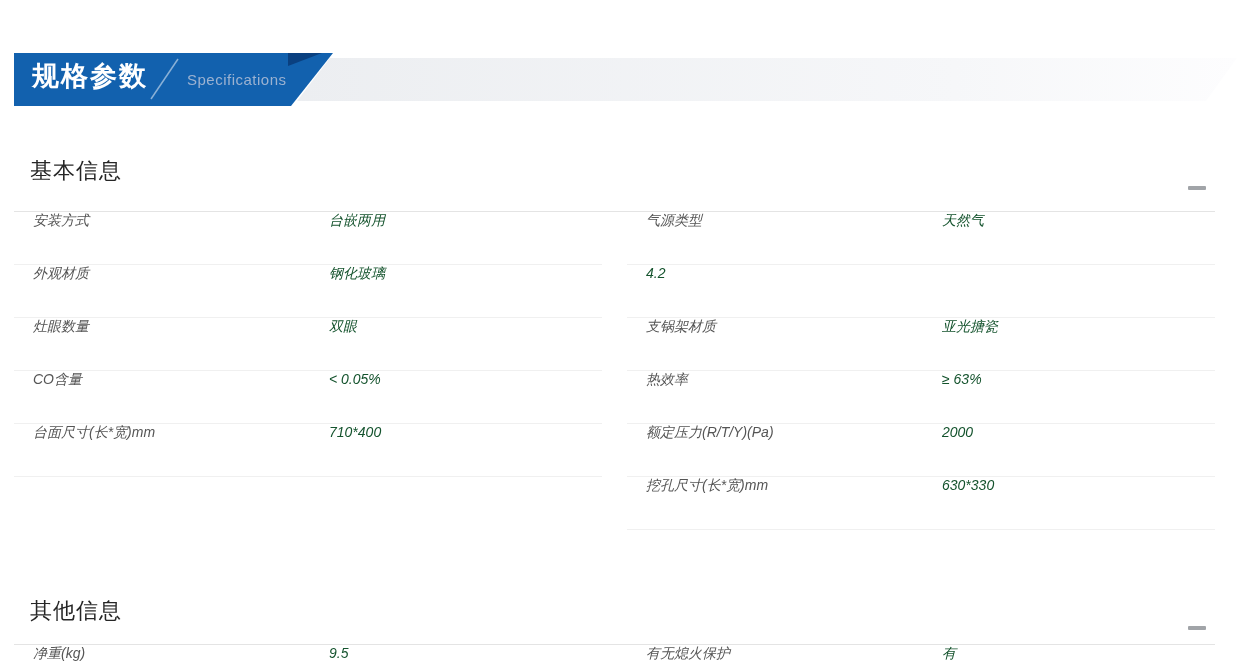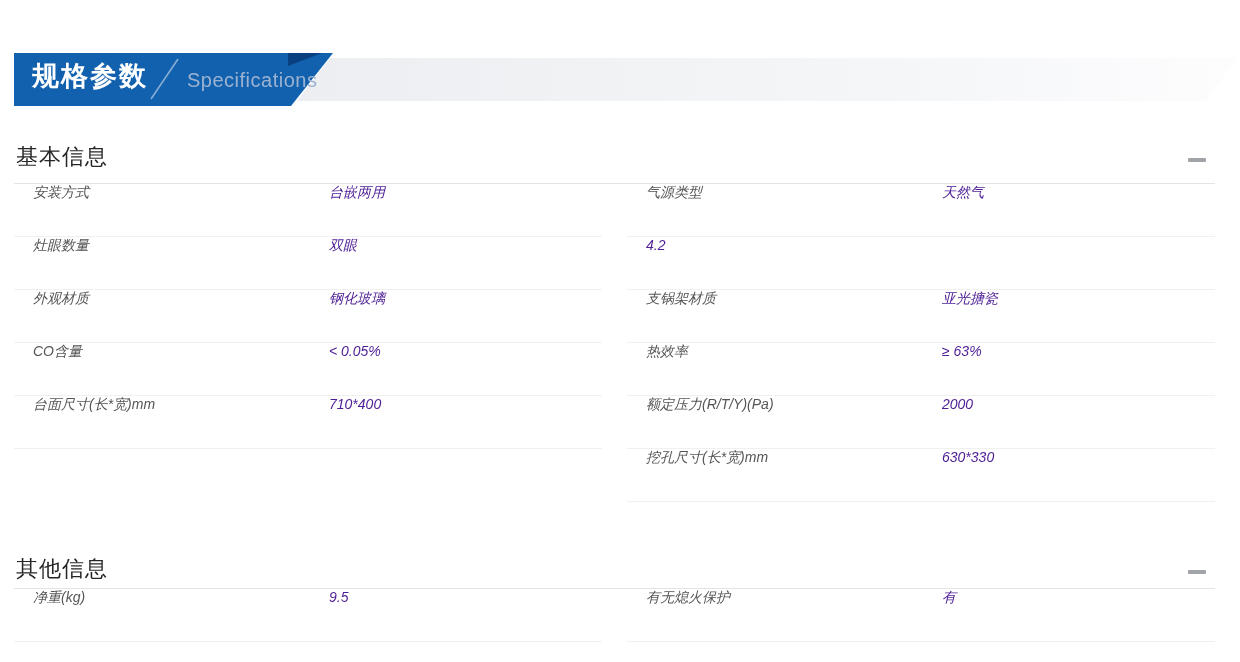--- a/index.html
+++ b/index.html
@@ -14,52 +14,52 @@
   
   .banner { position: relative; height: 62px; margin-top: 48px; }
   .banner svg { position: absolute; top: 0; left: 0; display: block; }
   .banner-title {
     position: absolute; left: 32px; top: 12px;
     font-size: 27px; font-weight: bold; color: #ffffff;
     letter-spacing: 2px; line-height: 32px; white-space: nowrap;
   }
   .banner-subtitle {
     position: absolute; left: 187px; top: 22px;
-    font-size: 20px; color: #9cb2d1; letter-spacing: 0.5px;
+    font-size: 15px; color: #9cb2d1; letter-spacing: 0.5px;
     line-height: 20px; white-space: nowrap;
   }
 
   
   .content { margin-left: 14px; width: 1201px; }
   .sec-head {
     display: flex; justify-content: space-between; align-items: flex-end;
     border-bottom: 1px solid #e4e4e4;
   }
   .sec-head.first  { padding-top: 32px; padding-bottom: 11px; }
   .sec-head.second { padding-top: 52px; padding-bottom: 4px; }
   .sec-title {
     font-size: 22px; line-height: 26px; color: #262626;
-    font-weight: 400; margin: 2px; letter-spacing: 1px;
+    font-weight: 400; margin: 16px; letter-spacing: 1px;
   }
   .collapse-btn {
     width: 18px; height: 4px; background: #a1a4a8;
     border: none; padding: 0; border-radius: 1px;
     margin: 0 9px 10px 0; cursor: pointer;
   }
 
   .cols { display: flex; gap: 25px; }
   .col  { flex: 1; min-width: 0; }
   .row {
     display: flex; align-items: flex-start;
     height: 53px; padding-left: 19px;
     border-bottom: 1px solid #f0f0f0;
     font-style: italic;
   }
   .lbl { width: 296px; flex-shrink: 0; font-size: 14px; color: #555555; white-space: nowrap; }
-  .val { font-size: 14px; color: #4c1d95; white-space: nowrap; }
+  .val { font-size: 14px; color: #14532d; white-space: nowrap; }
 </style>
 </head>
 <body>
 
 <div class="banner">
   <svg width="1240" height="62" viewBox="0 0 1240 62">
     <defs>
       <linearGradient id="bandGrad" x1="0" y1="0" x2="1" y2="0">
         <stop offset="0" stop-color="#eceef1"></stop>
         <stop offset="0.7" stop-color="#f6f7f9"></stop>
@@ -82,26 +82,26 @@
       <h2 class="sec-title">基本信息</h2>
       <button class="collapse-btn" aria-label="collapse"></button>
     </div>
     <div class="cols">
       <div class="col">
         <div class="row">
           <span class="lbl">安装方式</span>
           <span class="val">台嵌两用</span>
         </div>
         <div class="row">
+          <span class="lbl">外观材质</span>
+          <span class="val">钢化玻璃</span>
+        </div>
+        <div class="row">
           <span class="lbl">灶眼数量</span>
           <span class="val">双眼</span>
-        </div>
-        <div class="row">
-          <span class="lbl">外观材质</span>
-          <span class="val">钢化玻璃</span>
         </div>
         <div class="row">
           <span class="lbl">CO含量</span>
           <span class="val">&lt; 0.05%</span>
         </div>
         <div class="row">
           <span class="lbl">台面尺寸(长*宽)mm</span>
           <span class="val">710*400</span>
         </div>
       </div>

